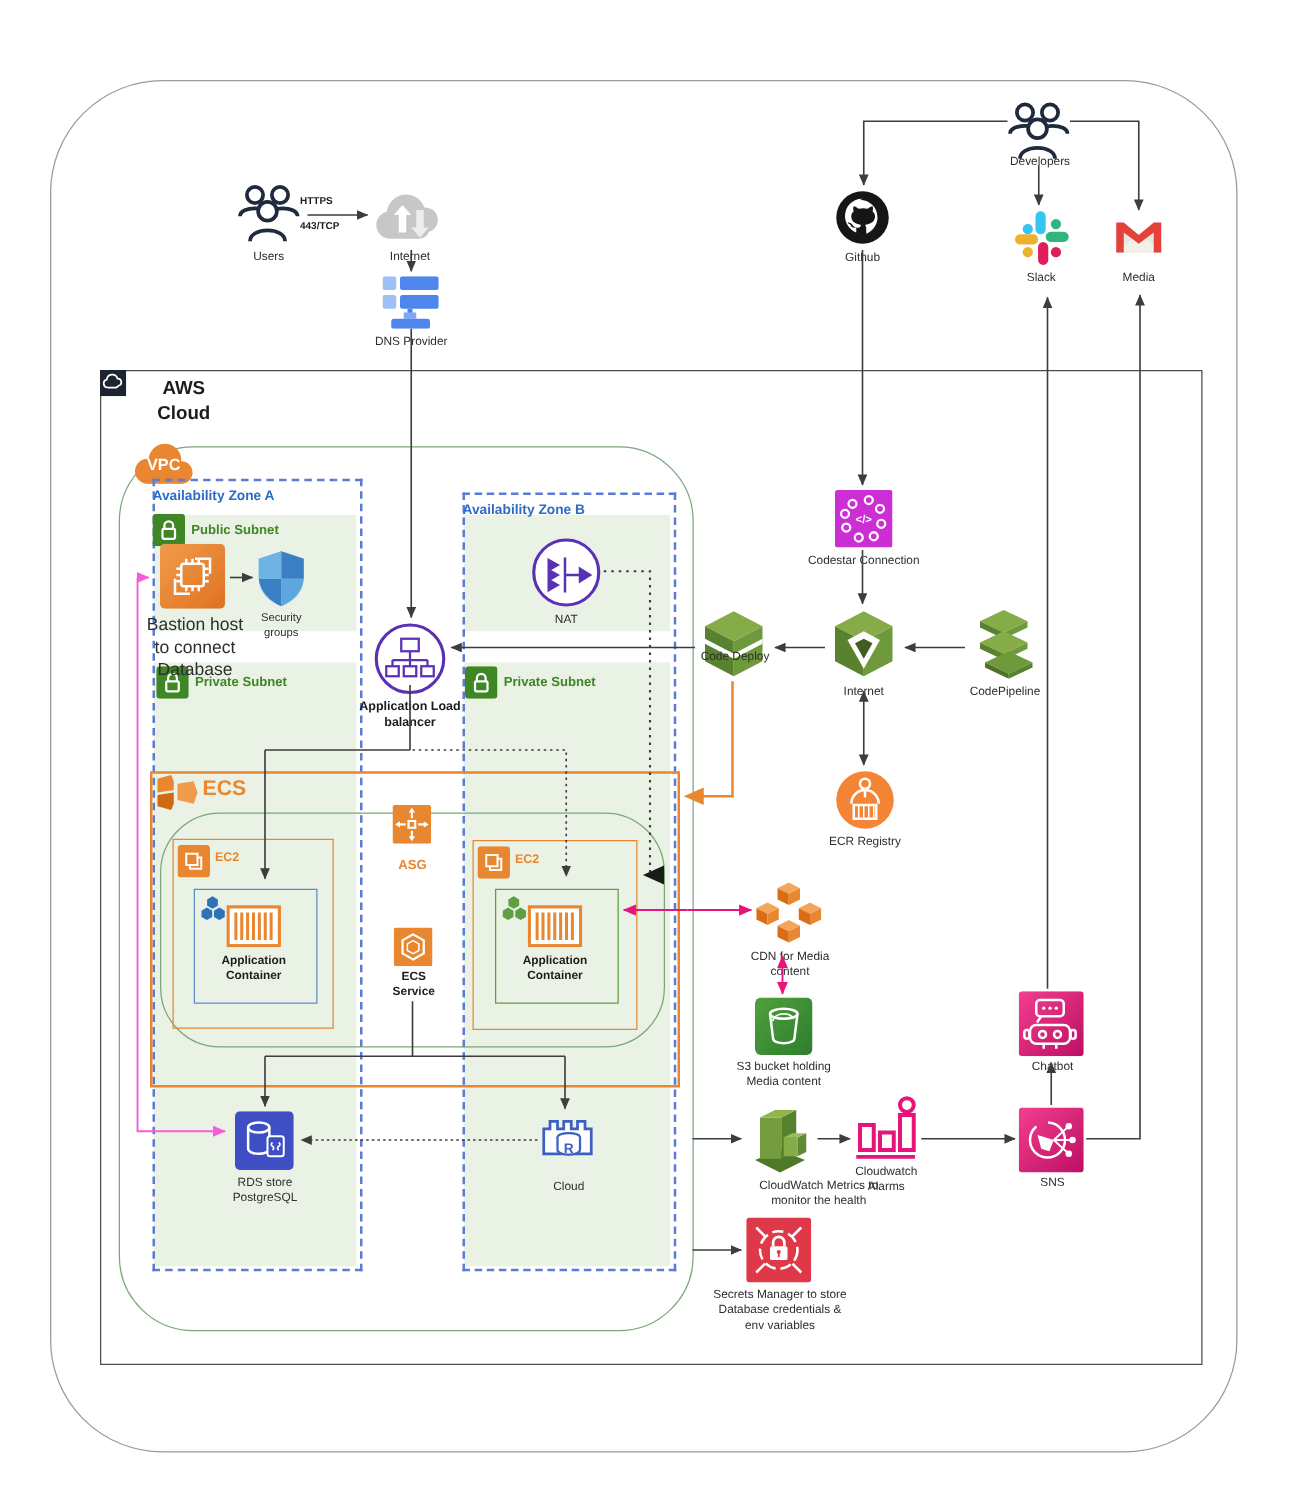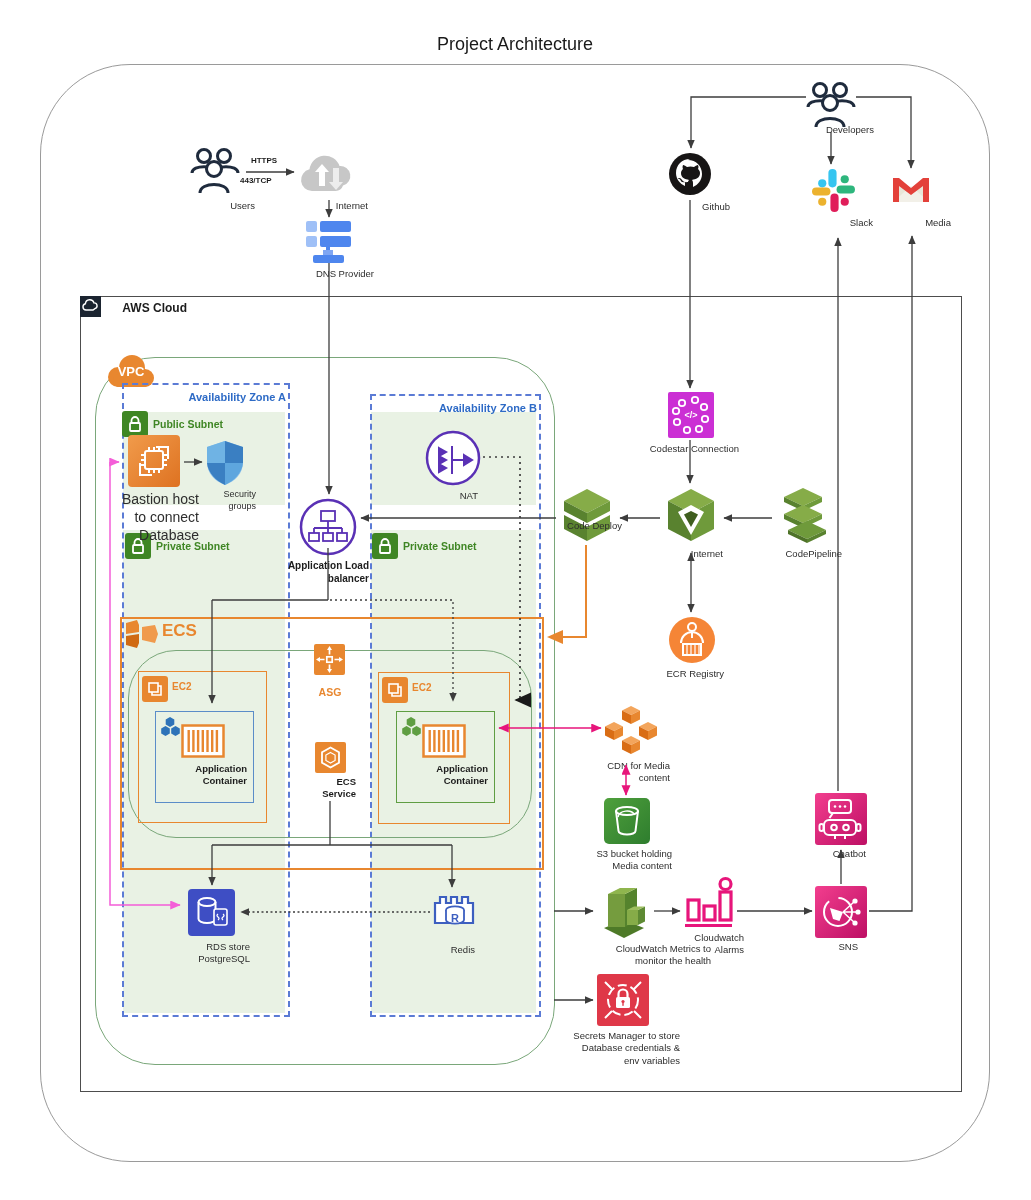--- a/index.html
+++ b/index.html
@@ -1,57 +1,56 @@
 <!DOCTYPE html>
 <html><head>
 <meta charset="utf-8">
 <style>
   html,body{margin:0;padding:0;background:#fff;}
   #canvas{position:relative;width:1031px;height:1200px;background:#fff;overflow:hidden;
           font-family:"Liberation Sans",sans-serif;}
   .abs{position:absolute;}
-  .cap{position:absolute;font-size:9.5px;color:#2d2d2d;text-align:right;line-height:1.3;}
+  .cap{position:absolute;font-size:9.5px;color:#2d2d2d;text-align:center;line-height:1.3;}
   .b{font-weight:bold;color:#1c1c1c;}
-  .azlab{position:absolute;font-size:11px;font-weight:bold;color:#2E6BC6;text-align:right;}
+  .azlab{position:absolute;font-size:11px;font-weight:bold;color:#2E6BC6;text-align:left;}
   .sublab{position:absolute;font-size:10.5px;font-weight:bold;color:#3F8624;}
   .orlab{position:absolute;font-weight:bold;color:#E8872F;text-align:center;}
   .title{position:absolute;left:40px;top:34px;width:950px;text-align:center;font-size:18px;color:#1a1a1a;}
   .outer{position:absolute;left:40px;top:64px;width:948px;height:1096px;border:1px solid #9a9a9a;border-radius:90px;}
   .awsbox{position:absolute;left:80px;top:296px;width:880px;height:794px;border:1.5px solid #4d4d4d;}
   .vpcbox{position:absolute;left:95px;top:357px;width:458px;height:706px;border:1.5px solid #7AA77A;border-radius:60px;}
   .az{position:absolute;border:2px dashed #5B7BD5;}
   .gfill{position:absolute;background:#E9F2E4;}
   .ecsbox{position:absolute;left:120px;top:617px;width:420px;height:249px;border:2px solid #E8872F;}
   .ecsinner{position:absolute;left:128px;top:650px;width:402px;height:186px;border:1.5px solid #7AA77A;border-radius:48px;}
   .ec2box{position:absolute;border:1.5px solid #E8872F;}
   .ctrbox{position:absolute;width:97px;height:90px;}
   svg{display:block;}
   #wires{position:absolute;left:0;top:0;pointer-events:none;}
 </style>
 </head>
 <body>
 
 <div id="canvas">
 
-  <div class="title">Project Architecture</div>
   <div class="outer"></div>
 
   <div class="abs" style="left:190px;top:146px">
     <svg width="50" height="52" viewBox="0 0 50 52" fill="none" stroke="#1F2B3D" stroke-width="3">
       <circle cx="14" cy="10" r="6.5" fill="#fff"></circle>
         <circle cx="34" cy="10" r="6.5" fill="#fff"></circle>
       <path d="M2,27 c0,-8.5 24,-8.5 24,0" fill="none"></path>
         <path d="M24,27 c0,-8.5 24,-8.5 24,0" fill="none"></path>
       <circle cx="24" cy="23" r="7.5" fill="#fff"></circle>
       <path d="M10,47 c0,-11.5 28,-11.5 28,0" fill="#fff"></path>
     </svg>
   </div>
   <div class="cap" style="left:175px;top:200px;width:80px">Users</div>
 
-  <div class="cap b" style="left:240px;top:156px;width:48px;font-size:8px;text-align:center">HTTPS</div>
+  <div class="cap b" style="left:240px;top:156px;width:48px;font-size:8px;text-align:left">HTTPS</div>
   <div class="cap b" style="left:240px;top:176px;width:48px;font-size:8px;text-align:left">443/TCP</div>
 
   <div class="abs" style="left:299px;top:150px">
     <svg width="58" height="46" viewBox="0 0 58 46">
       <path d="M13,41 a11,11 0 0 1 -2.5,-21.7 a15.5,15.5 0 0 1 30,-3.3 a10,10 0 0 1 3.5,19.6 a8,8 0 0 1 -8,5.4 z" fill="#C7C7C7"></path>
       <polygon points="23,14 30,22 26,22 26,36 20,36 20,22 16,22" fill="#FFFFFF"></polygon>
       <polygon points="37,40 44,32 40,32 40,18 34,18 34,32 30,32" fill="#EDEDED"></polygon>
     </svg>
   </div>
   <div class="cap" style="left:288px;top:200px;width:80px">Internet</div>
@@ -113,21 +112,21 @@
   </div>
   <div class="cap" style="left:871px;top:217px;width:80px">Media</div>
 
   <div class="awsbox"></div>
   <div class="abs" style="left:80px;top:296px">
     <svg width="21" height="21" viewBox="0 0 21 21">
       <rect width="21" height="21" fill="#1B2430"></rect>
       <path d="M6,14 a3.2,3.2 0 0 1 -0.6,-6.3 a4.4,4.4 0 0 1 8.6,-0.8 a2.9,2.9 0 0 1 0.9,5.7 l-1.9,1.4 z" fill="none" stroke="#fff" stroke-width="1.4"></path>
     </svg>
   </div>
-  <div class="cap b" style="left:107px;top:301px;width:80px;font-size:12px;text-align:right">AWS Cloud</div>
+  <div class="cap b" style="left:107px;top:301px;width:80px;font-size:15px;text-align:center">AWS Cloud</div>
 
   <div class="vpcbox"></div>
   <div class="abs" style="left:104px;top:352px">
     <svg width="54" height="40" viewBox="0 0 54 40">
       <circle cx="14" cy="25" r="10" fill="#E8872F"></circle>
         <circle cx="28" cy="16" r="13" fill="#E8872F"></circle>
       <circle cx="41" cy="26" r="9" fill="#E8872F"></circle>
         <rect x="9" y="22" width="37" height="13" rx="6" fill="#E8872F"></rect>
     </svg>
     <span class="abs" style="left:0;top:12px;width:54px;text-align:center;color:#fff;font-weight:bold;font-size:13px">VPC</span>
@@ -351,21 +350,21 @@
   <div class="abs" style="left:432px;top:891px">
     <svg width="46" height="42" viewBox="0 0 46 42">
       <path d="M3,12 h5 V6 h6 v6 h5 V6 h6 v6 h5 V6 h6 v6 h5 v20 H3 z" fill="#fff" stroke="#3D5FC0" stroke-width="2.2"></path>
       <g stroke="#3D5FC0" stroke-width="1.8" fill="#fff">
         <ellipse cx="23" cy="19" rx="9" ry="3.6"></ellipse>
         <path d="M14,19 V29 a9,3.6 0 0 0 18,0 V19"></path>
       </g>
       <text x="23" y="31" font-size="11" font-weight="bold" fill="#3D5FC0" text-anchor="middle" font-family="Liberation Sans,sans-serif">R</text>
     </svg>
   </div>
-  <div class="cap" style="left:435px;top:944px;width:40px">Redis</div>
+  <div class="cap" style="left:435px;top:944px;width:40px">Cloud</div>
 
   <div class="abs" style="left:668px;top:392px">
     <svg width="46" height="46" viewBox="0 0 46 46">
       <rect width="46" height="46" rx="2" fill="#CB2FD4"></rect>
       <g stroke="#fff" stroke-width="1.8" fill="none">
         <circle cx="14" cy="11" r="3.2"></circle>
           <circle cx="27" cy="8" r="3.2"></circle>
           <circle cx="36" cy="15" r="3.2"></circle>
         <circle cx="37" cy="27" r="3.2"></circle>
           <circle cx="31" cy="37" r="3.2"></circle>

